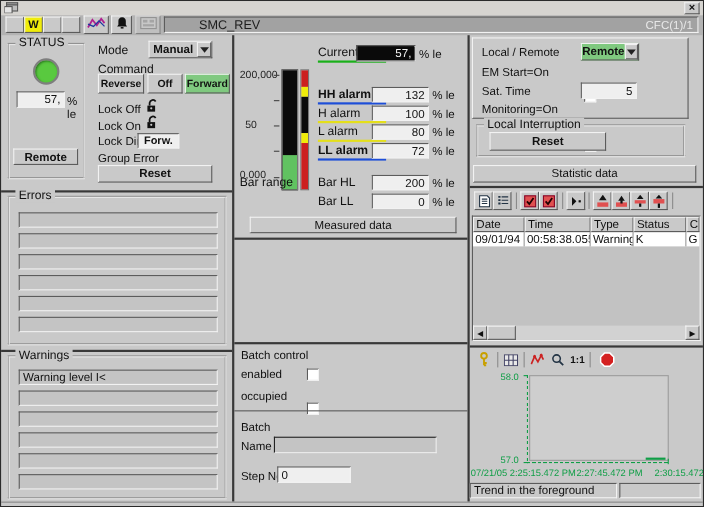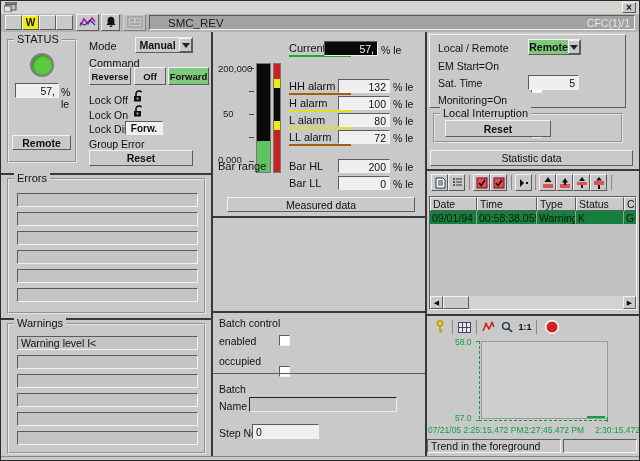--- a/index.html
+++ b/index.html
@@ -21,21 +21,21 @@
   .bold{font-weight:bold;}
   .groupbox{border:2px groove #e6e6e6;}
   .grouptitle{position:absolute;top:-8px;left:5px;background:#c9c9c9;padding:0 3px;font-size:11px;}
   .field{background:#efefef;text-align:right;padding:1px 3px 0 14px;font-size:10.5px;overflow:hidden;white-space:nowrap;}
   .label{white-space:nowrap;}
   .cb{width:11px;height:11px;background:#fff;border-top:1px solid #5c5c5c;border-left:1px solid #5c5c5c;
       border-bottom:1px solid #f2f2f2;border-right:1px solid #f2f2f2;position:relative;}
   .cb.checked::after{content:"\2713";position:absolute;left:1px;top:-3px;font-size:11px;color:#111;}
   .divider-v{background:#383838;width:2px;}
   .divider-h{background:#383838;height:2px;}
-  .ul-red{border-bottom:2px solid #a16207;}
+  .ul-red{border-bottom:2px solid #1d4ed8;font-weight:bold;}
   .ul-yellow{border-bottom:2px solid #e4df1b;}
   .ul-green{border-bottom:2px solid #19b019;}
   .alabel{display:inline-block;width:62px;font-size:11px;padding-bottom:1px;}
   .unit{font-size:10.5px;}
   .icon-btn{display:flex;align-items:center;justify-content:center;}
   .dd-arrow{width:0;height:0;border-left:4px solid transparent;border-right:4px solid transparent;border-top:5px solid #222;}
   .scale-num{font-size:9.5px;color:#222;}
   .tick{position:absolute;width:5px;height:1px;background:#444;}
   .msg-cell{padding:1px 2px;border-right:1px solid #9a9a9a;overflow:hidden;white-space:nowrap;font-size:10.5px;}
   .hdr-cell{background:#c9c9c9;border-top:1px solid #f2f2f2;border-left:1px solid #f2f2f2;
@@ -87,21 +87,21 @@
       <span>
         <svg width="16" height="12" viewBox="0 0 16 12">
             <rect x="1" y="1" width="14" height="10" fill="#d8d8d8" stroke="#777"></rect>
             <rect x="3" y="3" width="4" height="2.5" fill="#9a9a9a"></rect>
             <rect x="9" y="3" width="4" height="2.5" fill="#9a9a9a"></rect>
             <rect x="3" y="7" width="10" height="2" fill="#9a9a9a"></rect>
           </svg>
       </span>
     </div>
     <div class="abs sunken" style="left:148px;top:1px;width:486px;height:15px;background:#a2a2a2;display:flex;align-items:center;">
-      <span style="padding-left:18px;font-size:11.5px;color:#1c1c1c;flex:1;">SMC_REV</span>
+      <span style="padding-left:31px;font-size:11.5px;color:#1c1c1c;flex:1;">SMC_REV</span>
       <span style="padding-right:4px;color:#e8e8e8;font-size:10.5px;">CFC(1)/1</span>
     </div>
   </div>
 
   <div class="abs divider-v" style="left:210px;top:31px;height:424px;"></div>
   <div class="abs divider-v" style="left:424px;top:31px;height:424px;"></div>
   <div class="abs divider-h" style="left:0;top:172px;width:210px;"></div>
   <div class="abs divider-h" style="left:0;top:317px;width:210px;"></div>
   <div class="abs divider-h" style="left:212px;top:215px;width:212px;"></div>
   <div class="abs divider-h" style="left:212px;top:310px;width:212px;"></div>
@@ -359,21 +359,21 @@
   </div>
 
   <div class="abs sunken" style="left:428px;top:195px;width:208px;height:114px;background:#c2c2c2;overflow:hidden;">
     <div style="display:flex;height:14px;">
       <div class="hdr-cell" style="width:47px;">Date</div>
       <div class="hdr-cell" style="width:60px;">Time</div>
       <div class="hdr-cell" style="width:39px;">Type</div>
       <div class="hdr-cell" style="width:48px;">Status</div>
       <div class="hdr-cell" style="flex:1;">C</div>
     </div>
-    <div style="display:flex;height:13px;background:#15803d;color:#111;">
+    <div style="display:flex;height:13px;background:#ffffff;color:#111;">
       <div class="msg-cell" style="width:47px;">09/01/94</div>
       <div class="msg-cell" style="width:60px;">00:58:38.055</div>
       <div class="msg-cell" style="width:39px;">Warning</div>
       <div class="msg-cell" style="width:48px;">K</div>
       <div class="msg-cell" style="flex:1;border-right:none;">G</div>
     </div>
     <div style="position:absolute;left:0;bottom:0;width:100%;height:13px;background:#d2d2d2;display:flex;">
       <div class="raised btn" style="width:13px;height:13px;font-size:7px;">◀</div>
       <div class="raised" style="width:26px;height:13px;"></div>
       <div style="flex:1;"></div>

